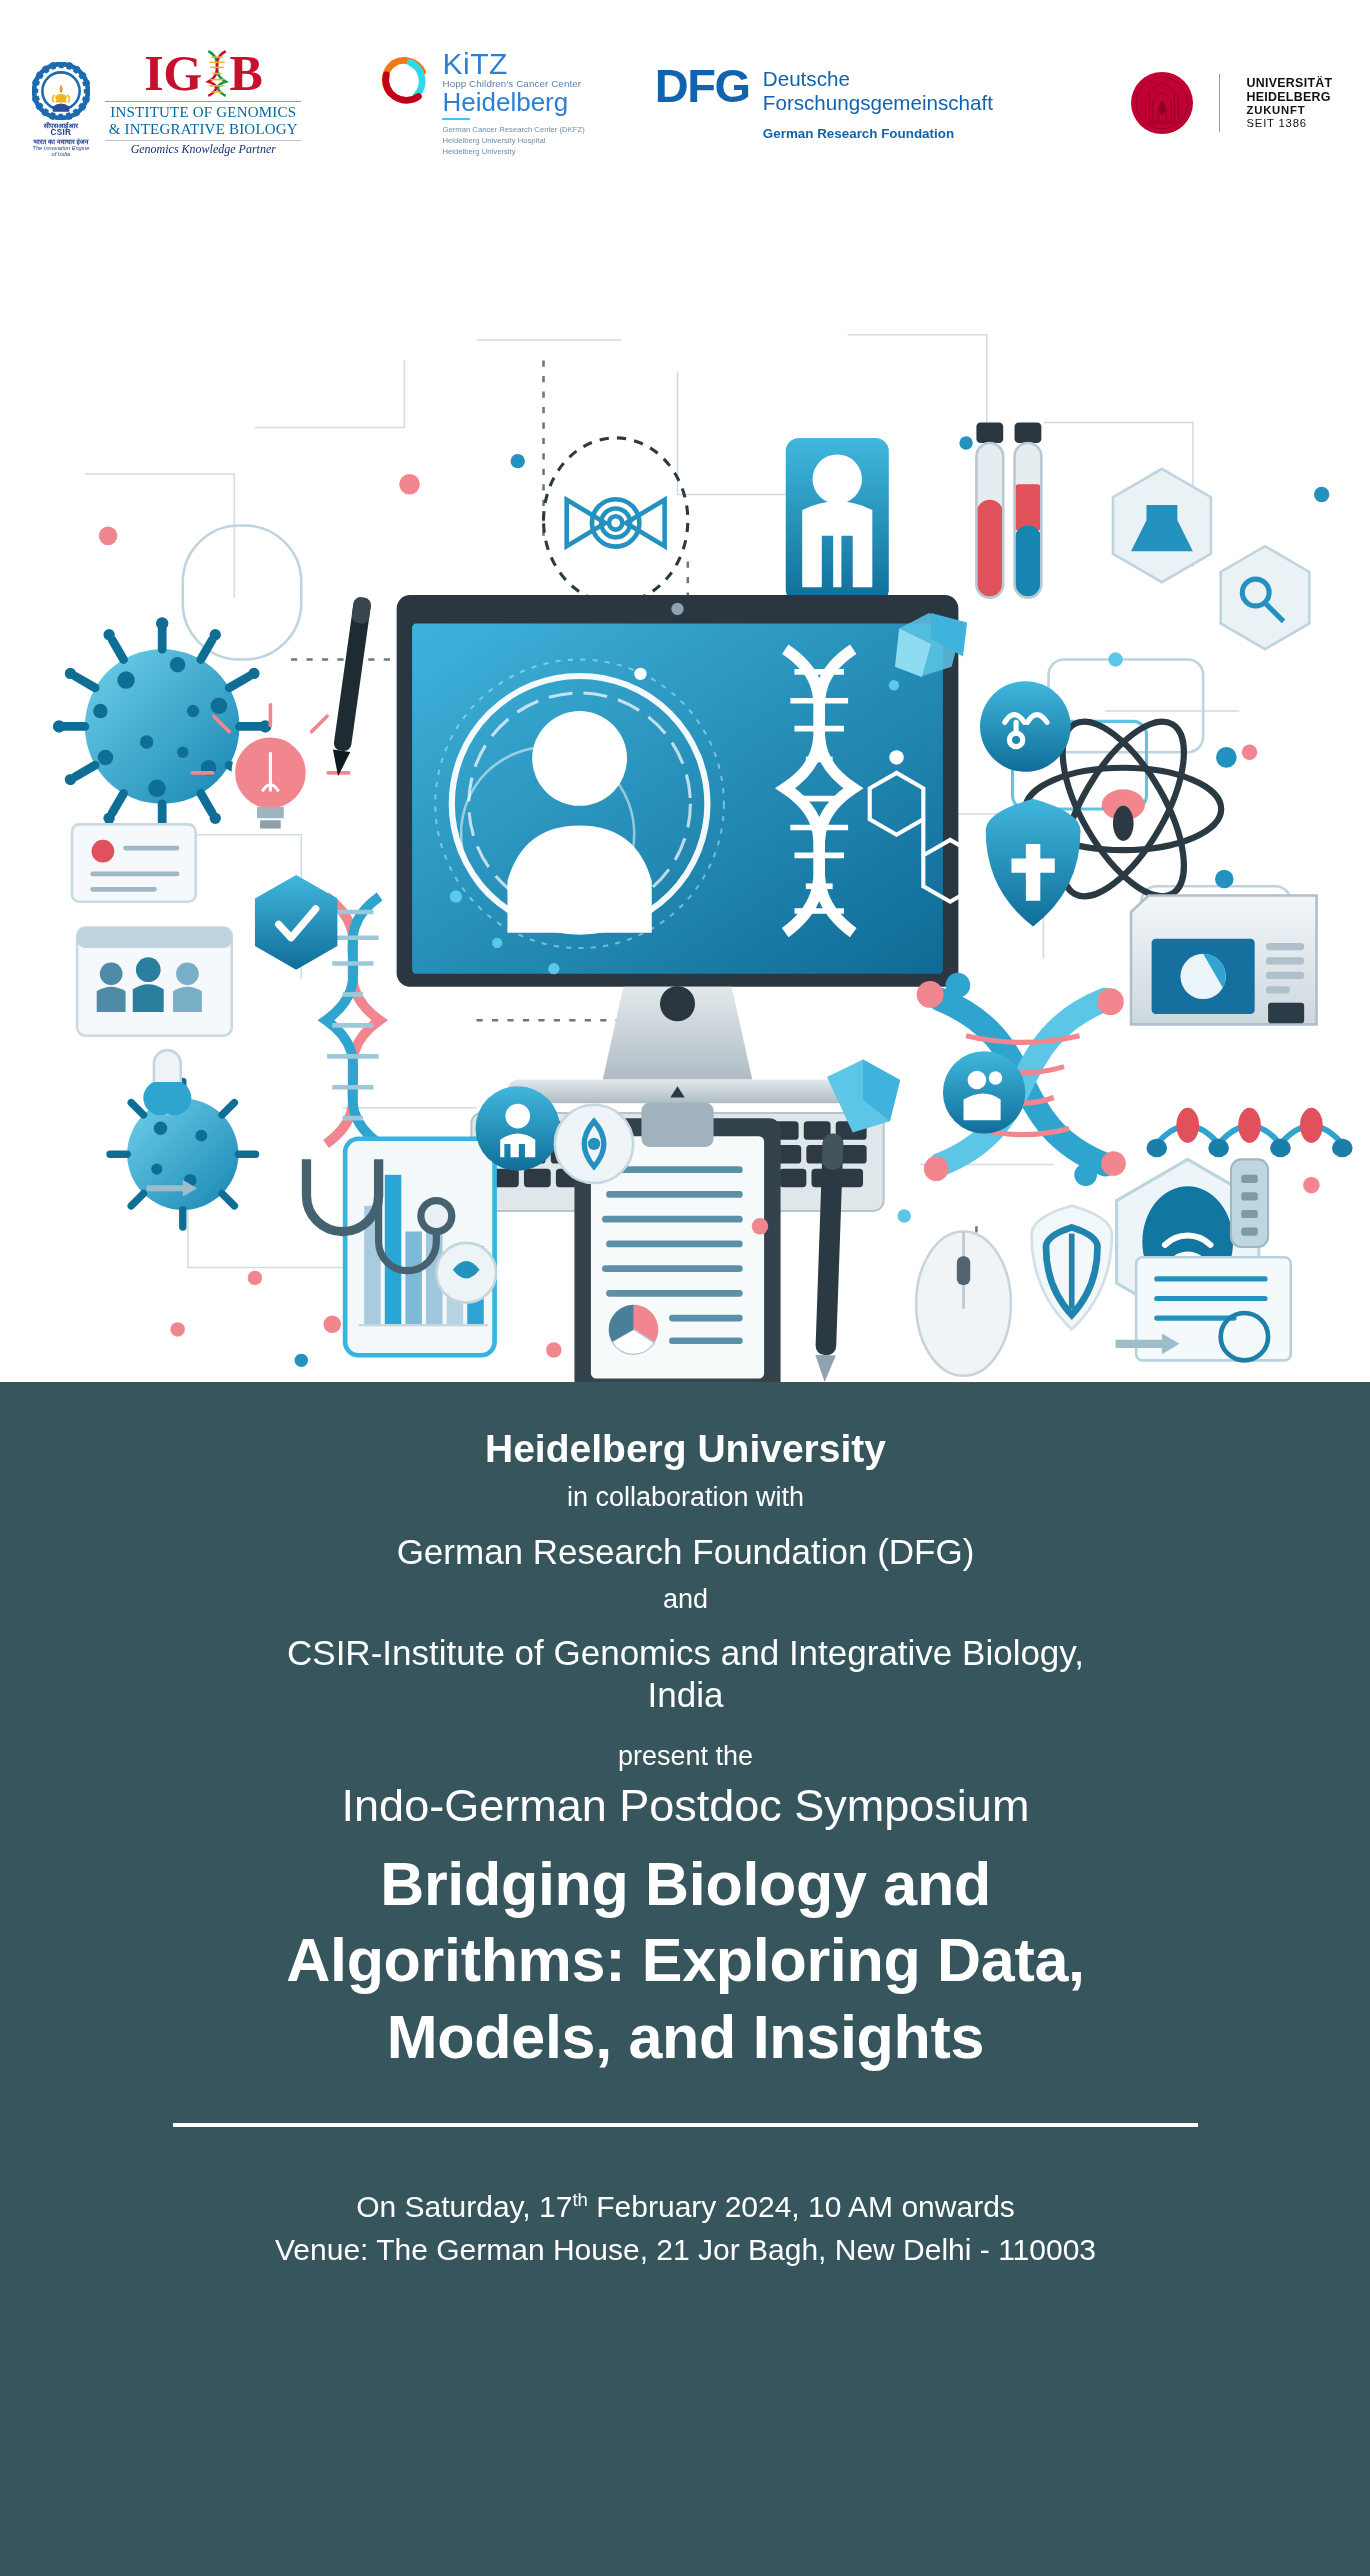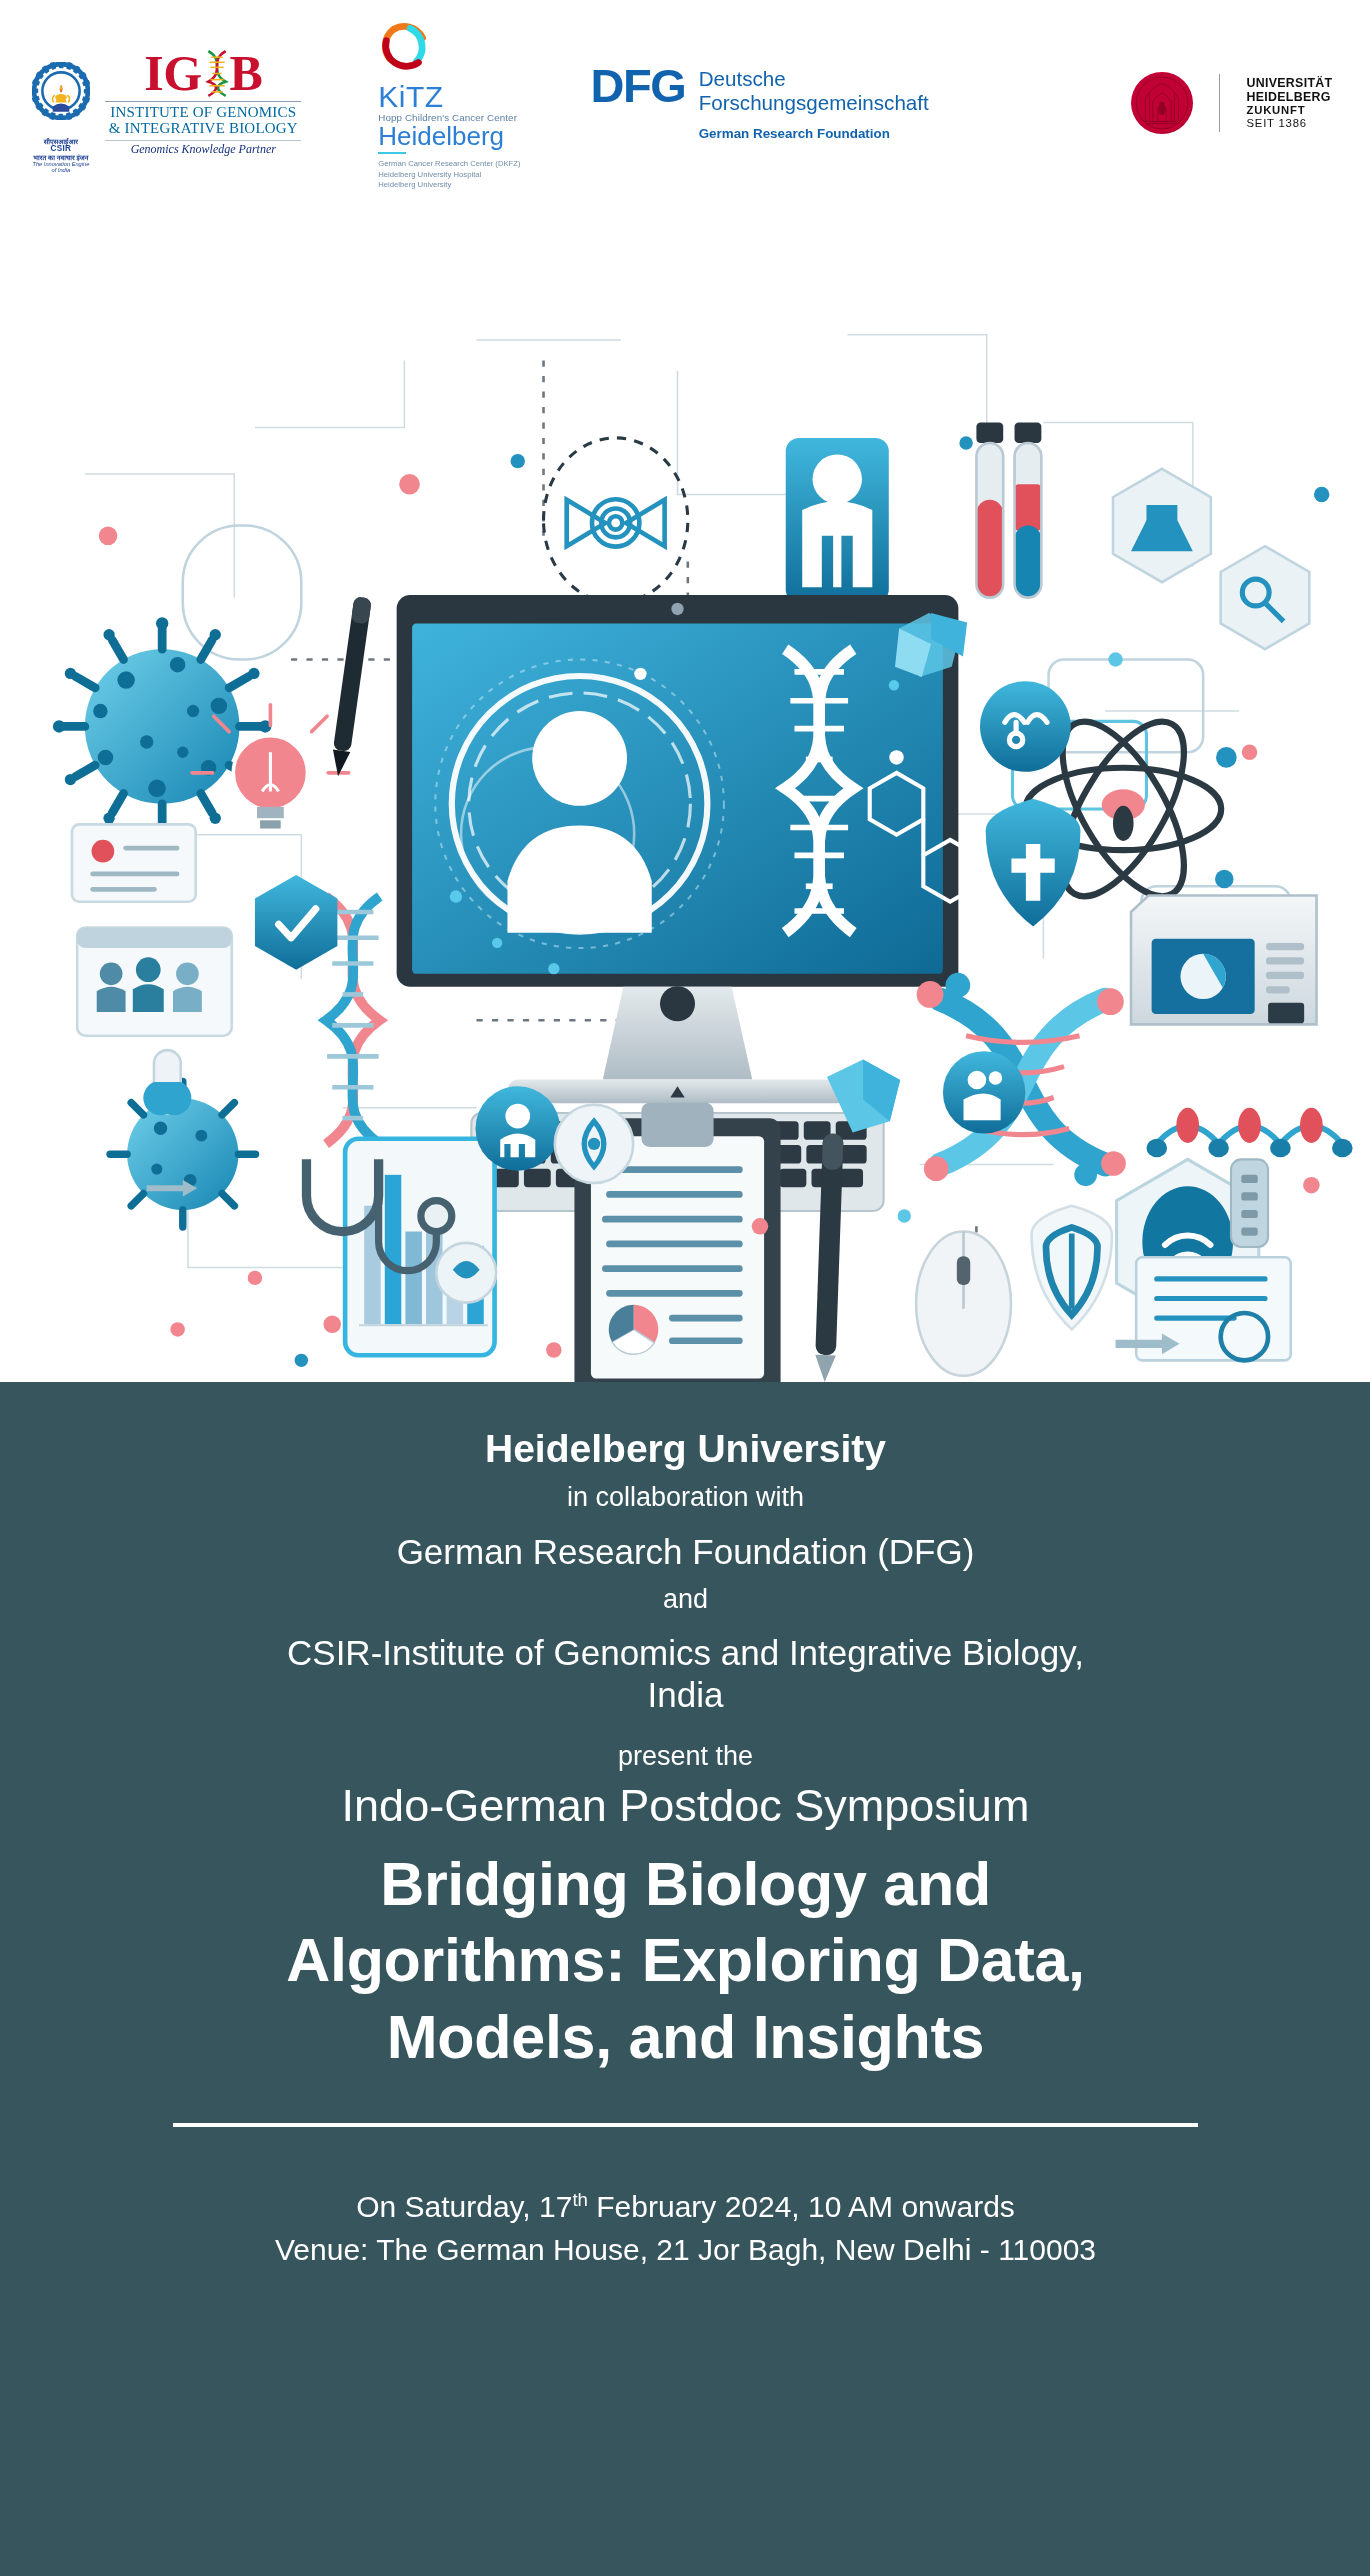--- a/index.html
+++ b/index.html
@@ -20,40 +20,40 @@
   .logo-row {
     display:flex; align-items:center; width:100%;
     padding:0 20.6px 0 20.6px;
   }
   .logo { position:relative; flex:0 0 auto; }
 
   
   .logo-csir-igib { display:flex; align-items:center; gap:13.4px; margin-left:9.3px; }
   .csir-seal { width:62px; height:82px; position:relative; }
   .csir-gear { position:absolute; left:2.1px; top:0; width:58px; height:58px; }
-  .csir-cap { position:absolute; left:0; top:76px; width:62px; text-align:center; line-height:1.05; }
+  .csir-cap { position:absolute; left:0; top:60px; width:62px; text-align:center; line-height:1.05; }
   .csir-cap .c1 { font-size:6.7px; color:#1c3f94; font-weight:bold; }
   .csir-cap .c2 { font-size:8.2px; color:#1c3f94; font-weight:bold; letter-spacing:0.3px;}
   .csir-cap .c3 { font-size:6.7px; color:#1c3f94; font-weight:bold; }
   .csir-cap .c4 { font-size:5.7px; color:#1c3f94; font-style:italic; }
 
   .igib { width:196px; }
   .igib-main { font-family:"Liberation Serif", serif; font-weight:bold; color:#c8102e;
                font-size:50px; line-height:.98; letter-spacing:-0.5px;
                display:flex; align-items:center; justify-content:center; }
   .igib-main .dna-slot { display:inline-block; width:28px; height:49px; position:relative; vertical-align:middle; }
   .igib-rule { height:1px; background:#8e9bb5; margin:3.1px 0 2.1px; }
   .igib-sub { font-family:Liberation Serif, serif; color:#0369a1; font-size:15px;
               text-align:center; line-height:1.12; letter-spacing:0.2px; }
   .igib-rule2 { height:0.5px; background:#b9c2d3; margin:2.6px 0 2.1px; }
   .igib-tag { font-family:"Liberation Serif", serif; font-style:italic; color:#16307d;
               font-size:12px; text-align:center; }
 
   
-  .logo-kitz { display:flex; align-items:flex-start; gap:7.2px; margin-left:77px;flex-direction:column; }
+  .logo-kitz { display:flex; align-items:flex-start; gap:7.2px; margin-left:77px; }
   .kitz-mark { width:57px; height:57px; flex:0 0 auto; margin-top:3.1px; }
   .kitz-text { padding-top:1px; }
   .kitz-title { font-size:30px; color:#2b7fd4; line-height:.95; letter-spacing:0.5px; font-weight:300;}
   .kitz-hopp { font-size:9.8px; color:#5b7fa6; line-height:1.25; letter-spacing:0.1px; }
   .kitz-heid { font-size:26px; color:#2b7fd4; line-height:1.0; font-weight:300; margin-top:-1px;}
   .kitz-bar { width:28px; height:2.6px; background:#3cc8e6; margin:2.6px 0 4.6px; }
   .kitz-foot { font-size:7.7px; color:#6f8da8; line-height:1.4; }
 
   
   .logo-dfg { display:flex; align-items:flex-start; gap:13.4px; margin-left:70px; }

